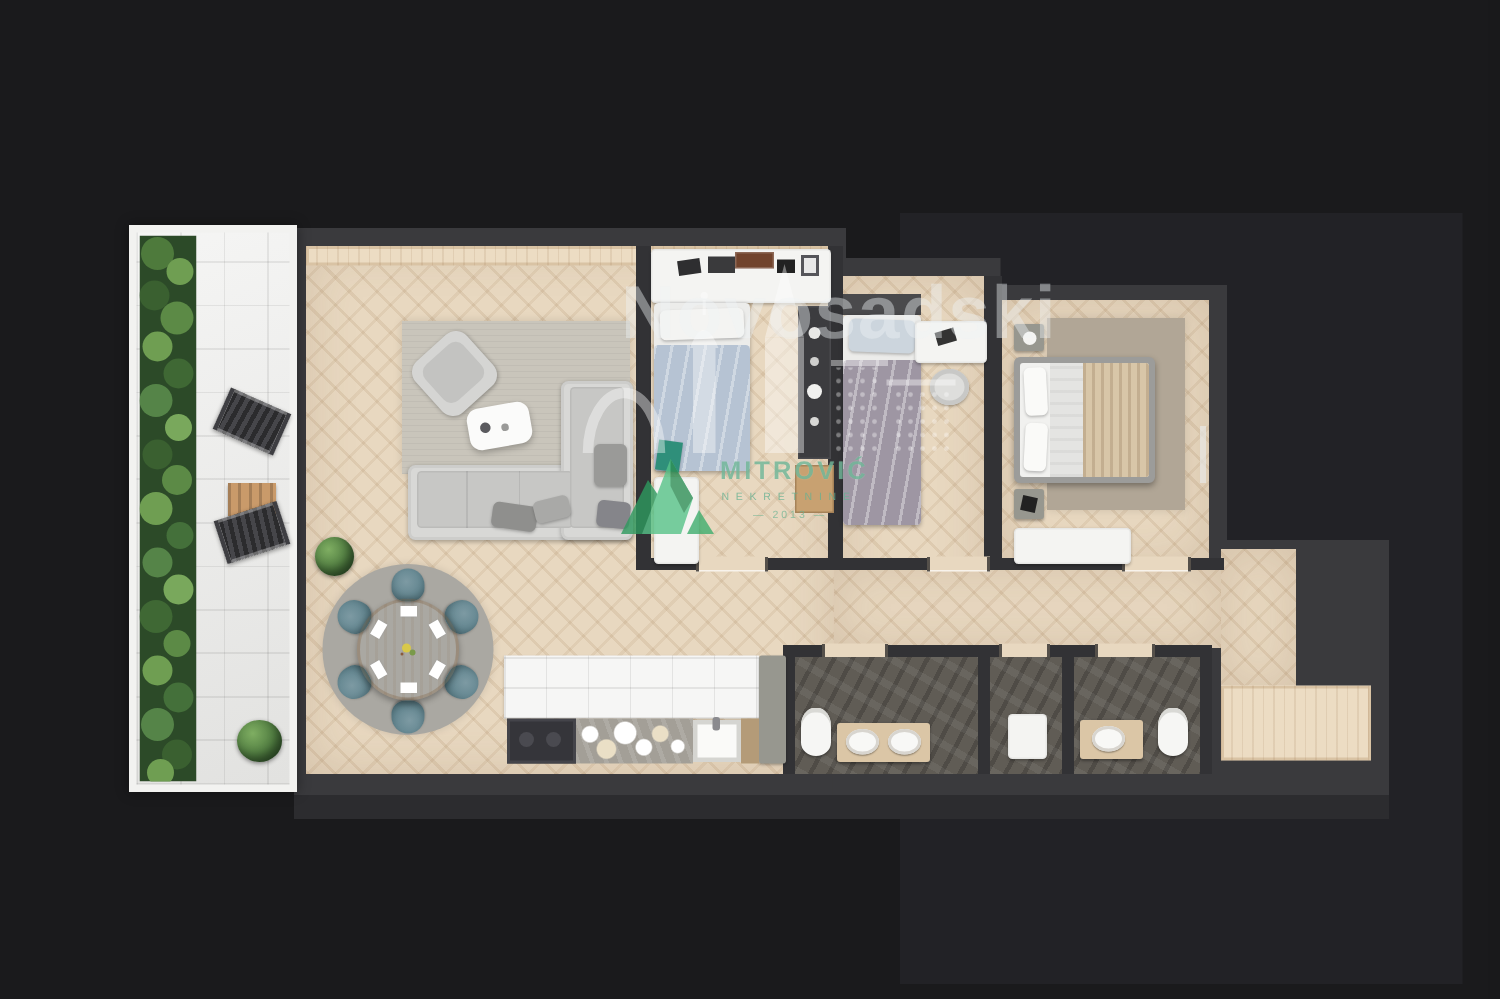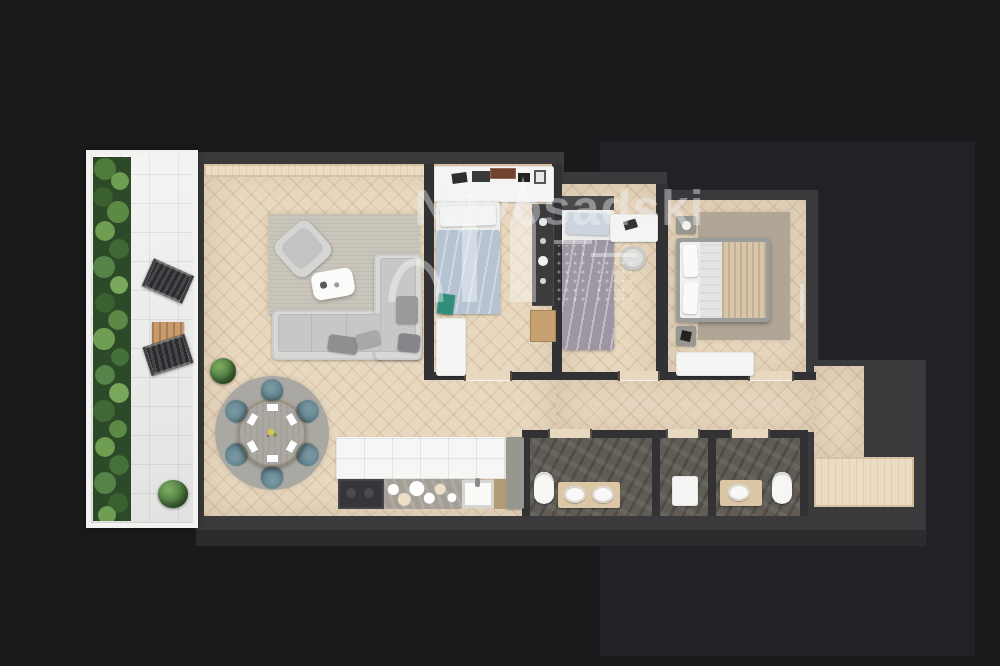--- a/index.html
+++ b/index.html
@@ -273,14 +273,25 @@
       <path d="M178,55 L191,6 L204,55 Z"></path>
       <circle cx="191" cy="72" r="6.5" fill="none" stroke="#fff" stroke-width="2.5"></circle>
       <rect x="225" y="75" width="32" height="57" fill="url(#win)" opacity=".9"></rect>
       <rect x="262" y="88" width="40" height="44" fill="url(#win)" opacity=".9"></rect>
       <rect x="222" y="70" width="38" height="4"></rect>
       <rect x="259" y="83" width="46" height="4"></rect>
     </g>
   </svg>
   <div class="abs wm-text" style="left:414px;top:182px;">Novosadski</div>
 
+  <div class="abs" style="left:414px;top:296px;width:230px;height:70px;">
+    <svg class="abs" style="left:0;top:0;opacity:.8;" width="62" height="66" viewBox="0 0 62 66">
+      <path d="M0,60 L18,24 L30,42 L20,60 Z" fill="#2e9a5f"></path>
+      <path d="M14,60 L33,10 L48,36 L40,60 Z" fill="#57c389"></path>
+      <path d="M33,10 L48,36 L42,46 L33,28 Z" fill="#2f8f57"></path>
+      <path d="M44,60 L52,44 L62,60 Z" fill="#3fae6e"></path>
+    </svg>
+    <div class="abs logo-name" style="left:66px;top:8px;">MITROVIĆ</div>
+    <div class="abs logo-sub" style="left:67px;top:32px;">NEKRETNINE</div>
+    <div class="abs logo-year" style="left:88px;top:44px;">— 2013 —</div>
+  </div>
 
 </div>
 
 </body></html>

